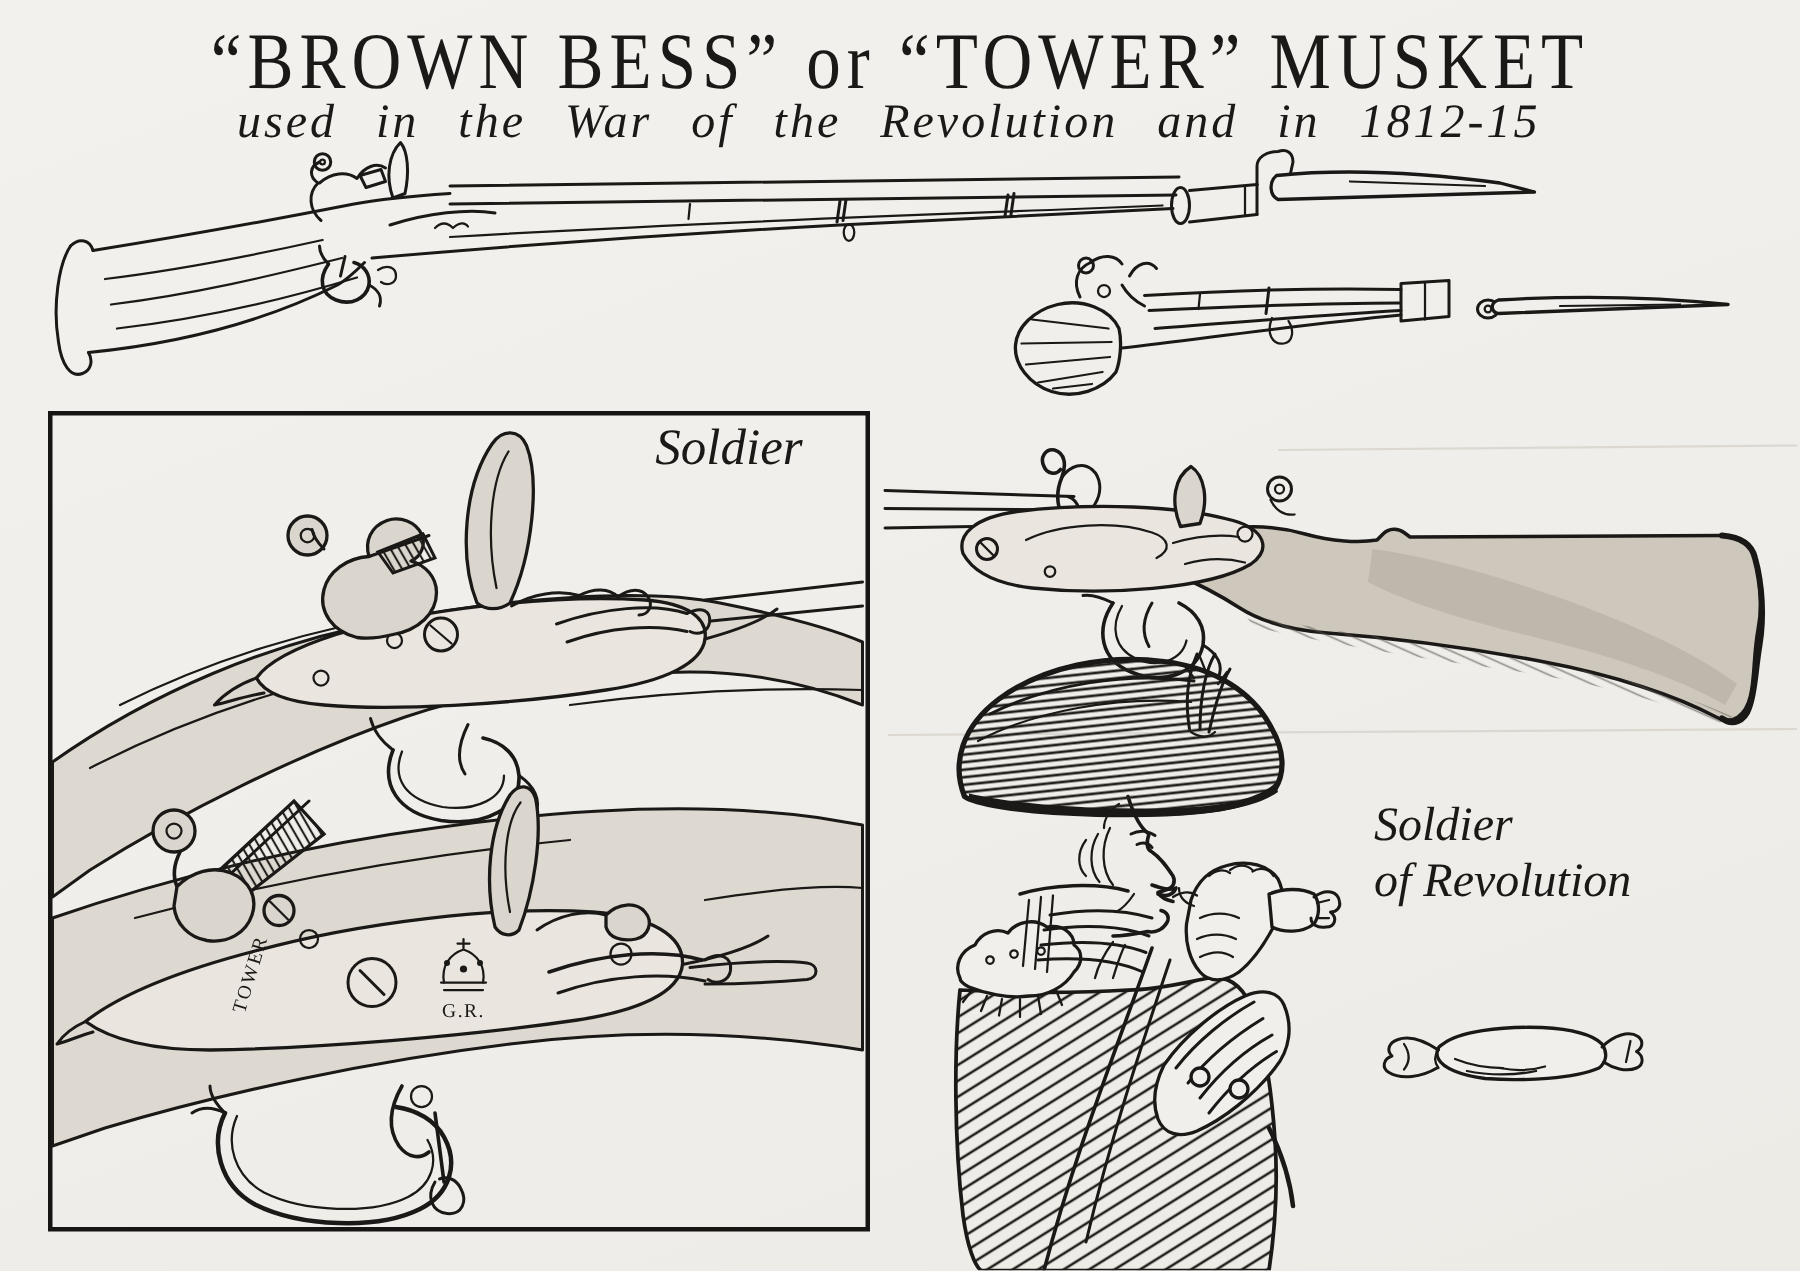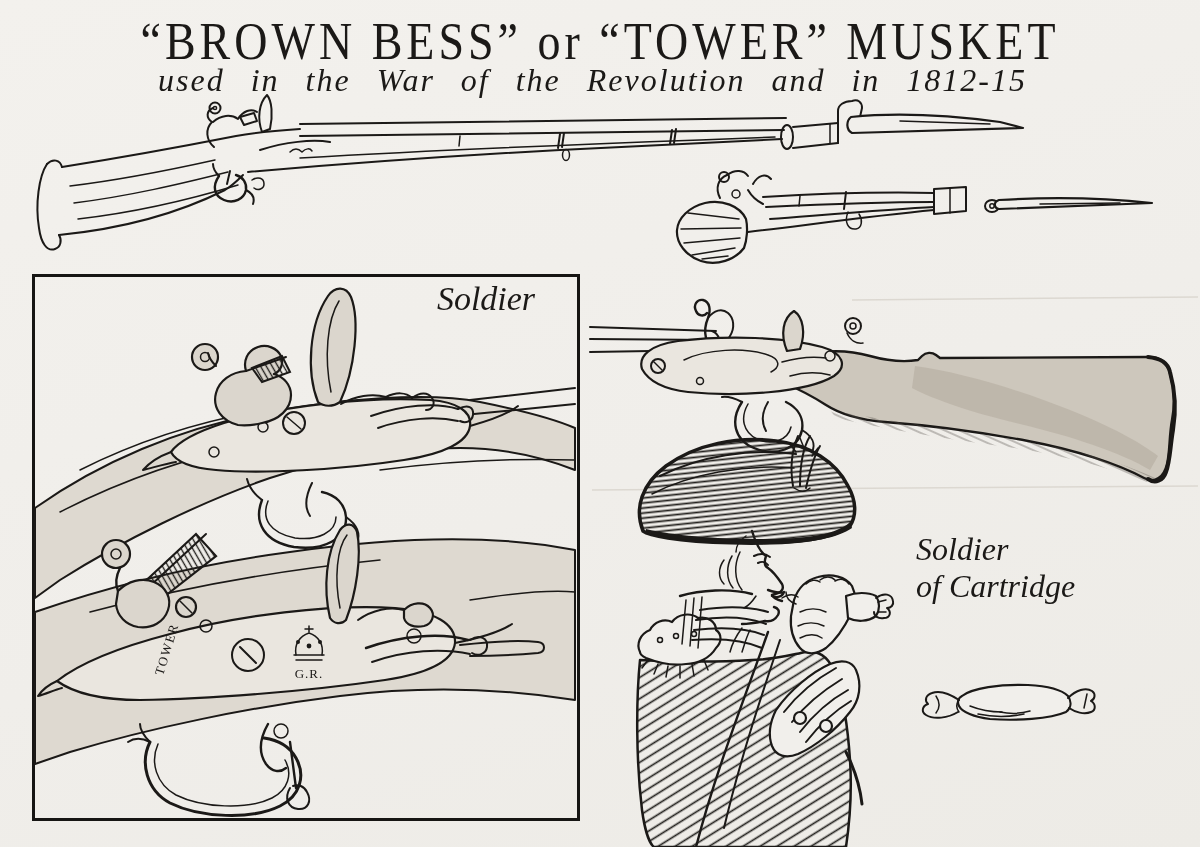--- a/index.html
+++ b/index.html
@@ -338,16 +338,16 @@
 
   <div class="title">“BROWN BESS” or “TOWER” MUSKET</div>
   <div class="subtitle">used in the War of the Revolution and in 1812-15</div>
 
   <div class="caption cap-details">
     <div>Soldier</div>
   </div>
 
   <div class="caption cap-soldier">
     <div>Soldier</div>
-    <div>of Cartridge</div>
+    <div>of Revolution</div>
   </div>
 
 </div>
 
 </body></html>

